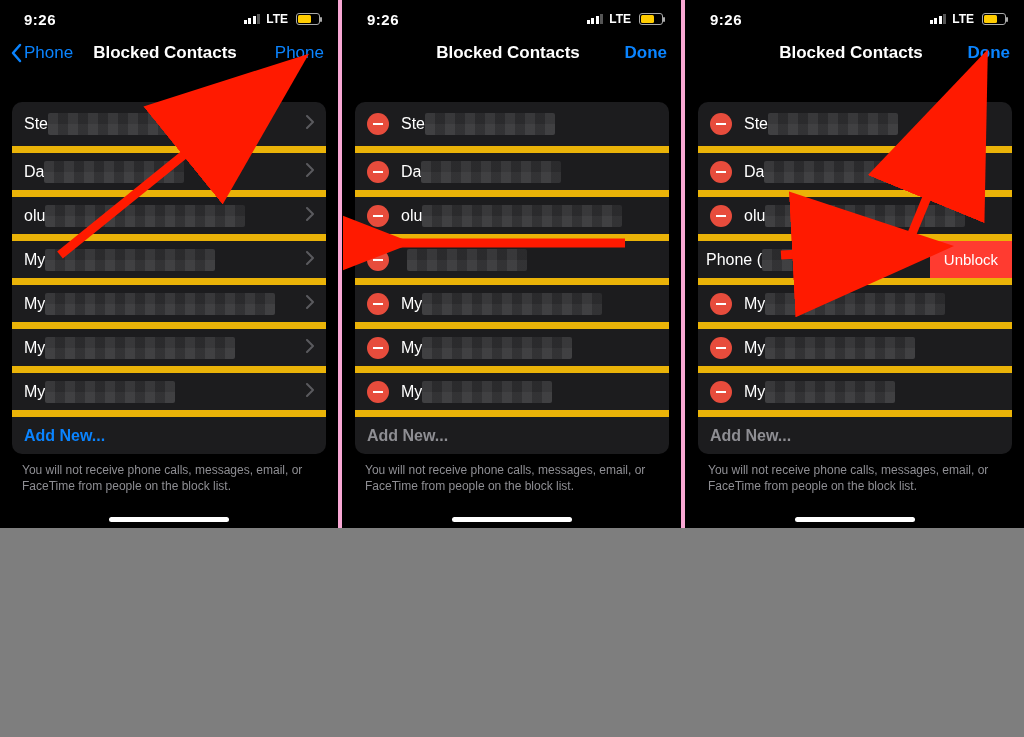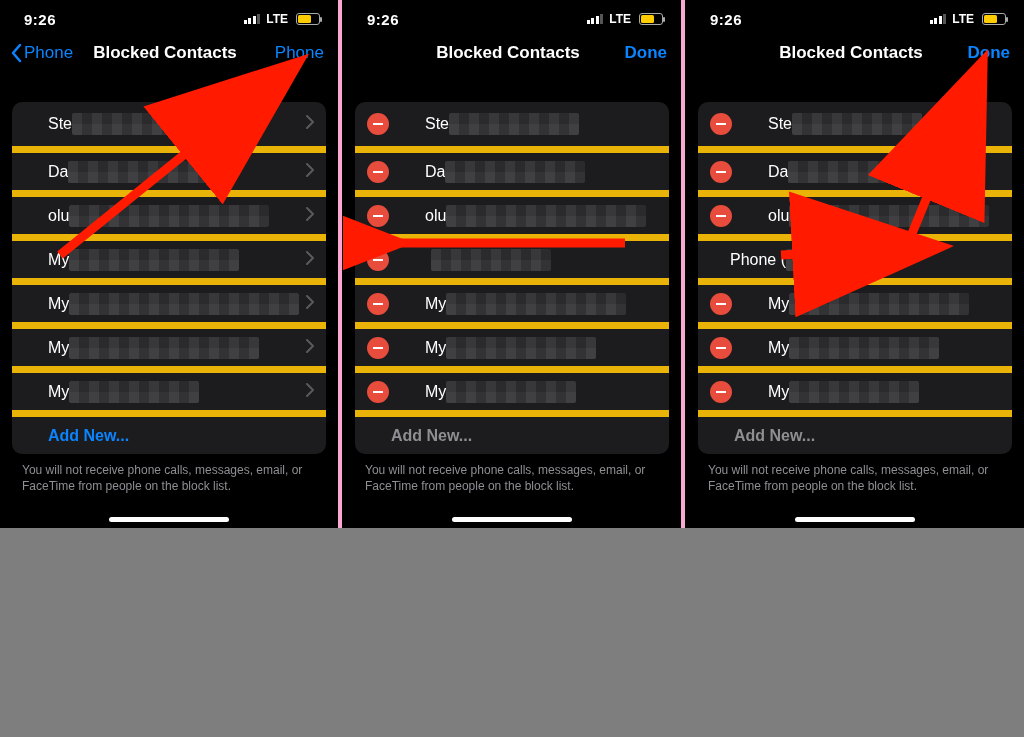--- a/index.html
+++ b/index.html
@@ -86,21 +86,20 @@
     display:flex; align-items:center;
     height:44px;
     padding: 0 12px;
     position:relative;
   }
   .row + .row { border-top:7px solid #eab308; }
   .row .label {
     flex:0 0 auto;
     font-size:16px;
     color:#fff;
-    margin-left:24px;
   }
   .row .pixelated {
     flex: 0 0 auto;
     height: 22px;
     margin-left: 0;
     background:
       repeating-linear-gradient(90deg, #3a3a3c 0 10px, #2c2c2e 10px 20px),
       repeating-linear-gradient(0deg, rgba(255,255,255,0.03) 0 11px, rgba(0,0,0,0.03) 11px 22px);
     background-blend-mode: overlay;
     border-radius:2px;
@@ -391,20 +390,21 @@
         <span class="minus">
             <span></span>
           </span>
         <span class="label">olu</span>
         <span class="pixelated" style="width:200px"></span>
       </div>
 
       <div class="row" style="padding-left:8px">
         <span class="label">Phone (</span>
         <span class="pixelated" style="width:70px"></span>
+        <span class="unblock-btn">Unblock</span>
       </div>
       <div class="row">
         <span class="minus">
             <span></span>
           </span>
         <span class="label">My</span>
         <span class="pixelated" style="width:180px"></span>
       </div>
       <div class="row">
         <span class="minus">

